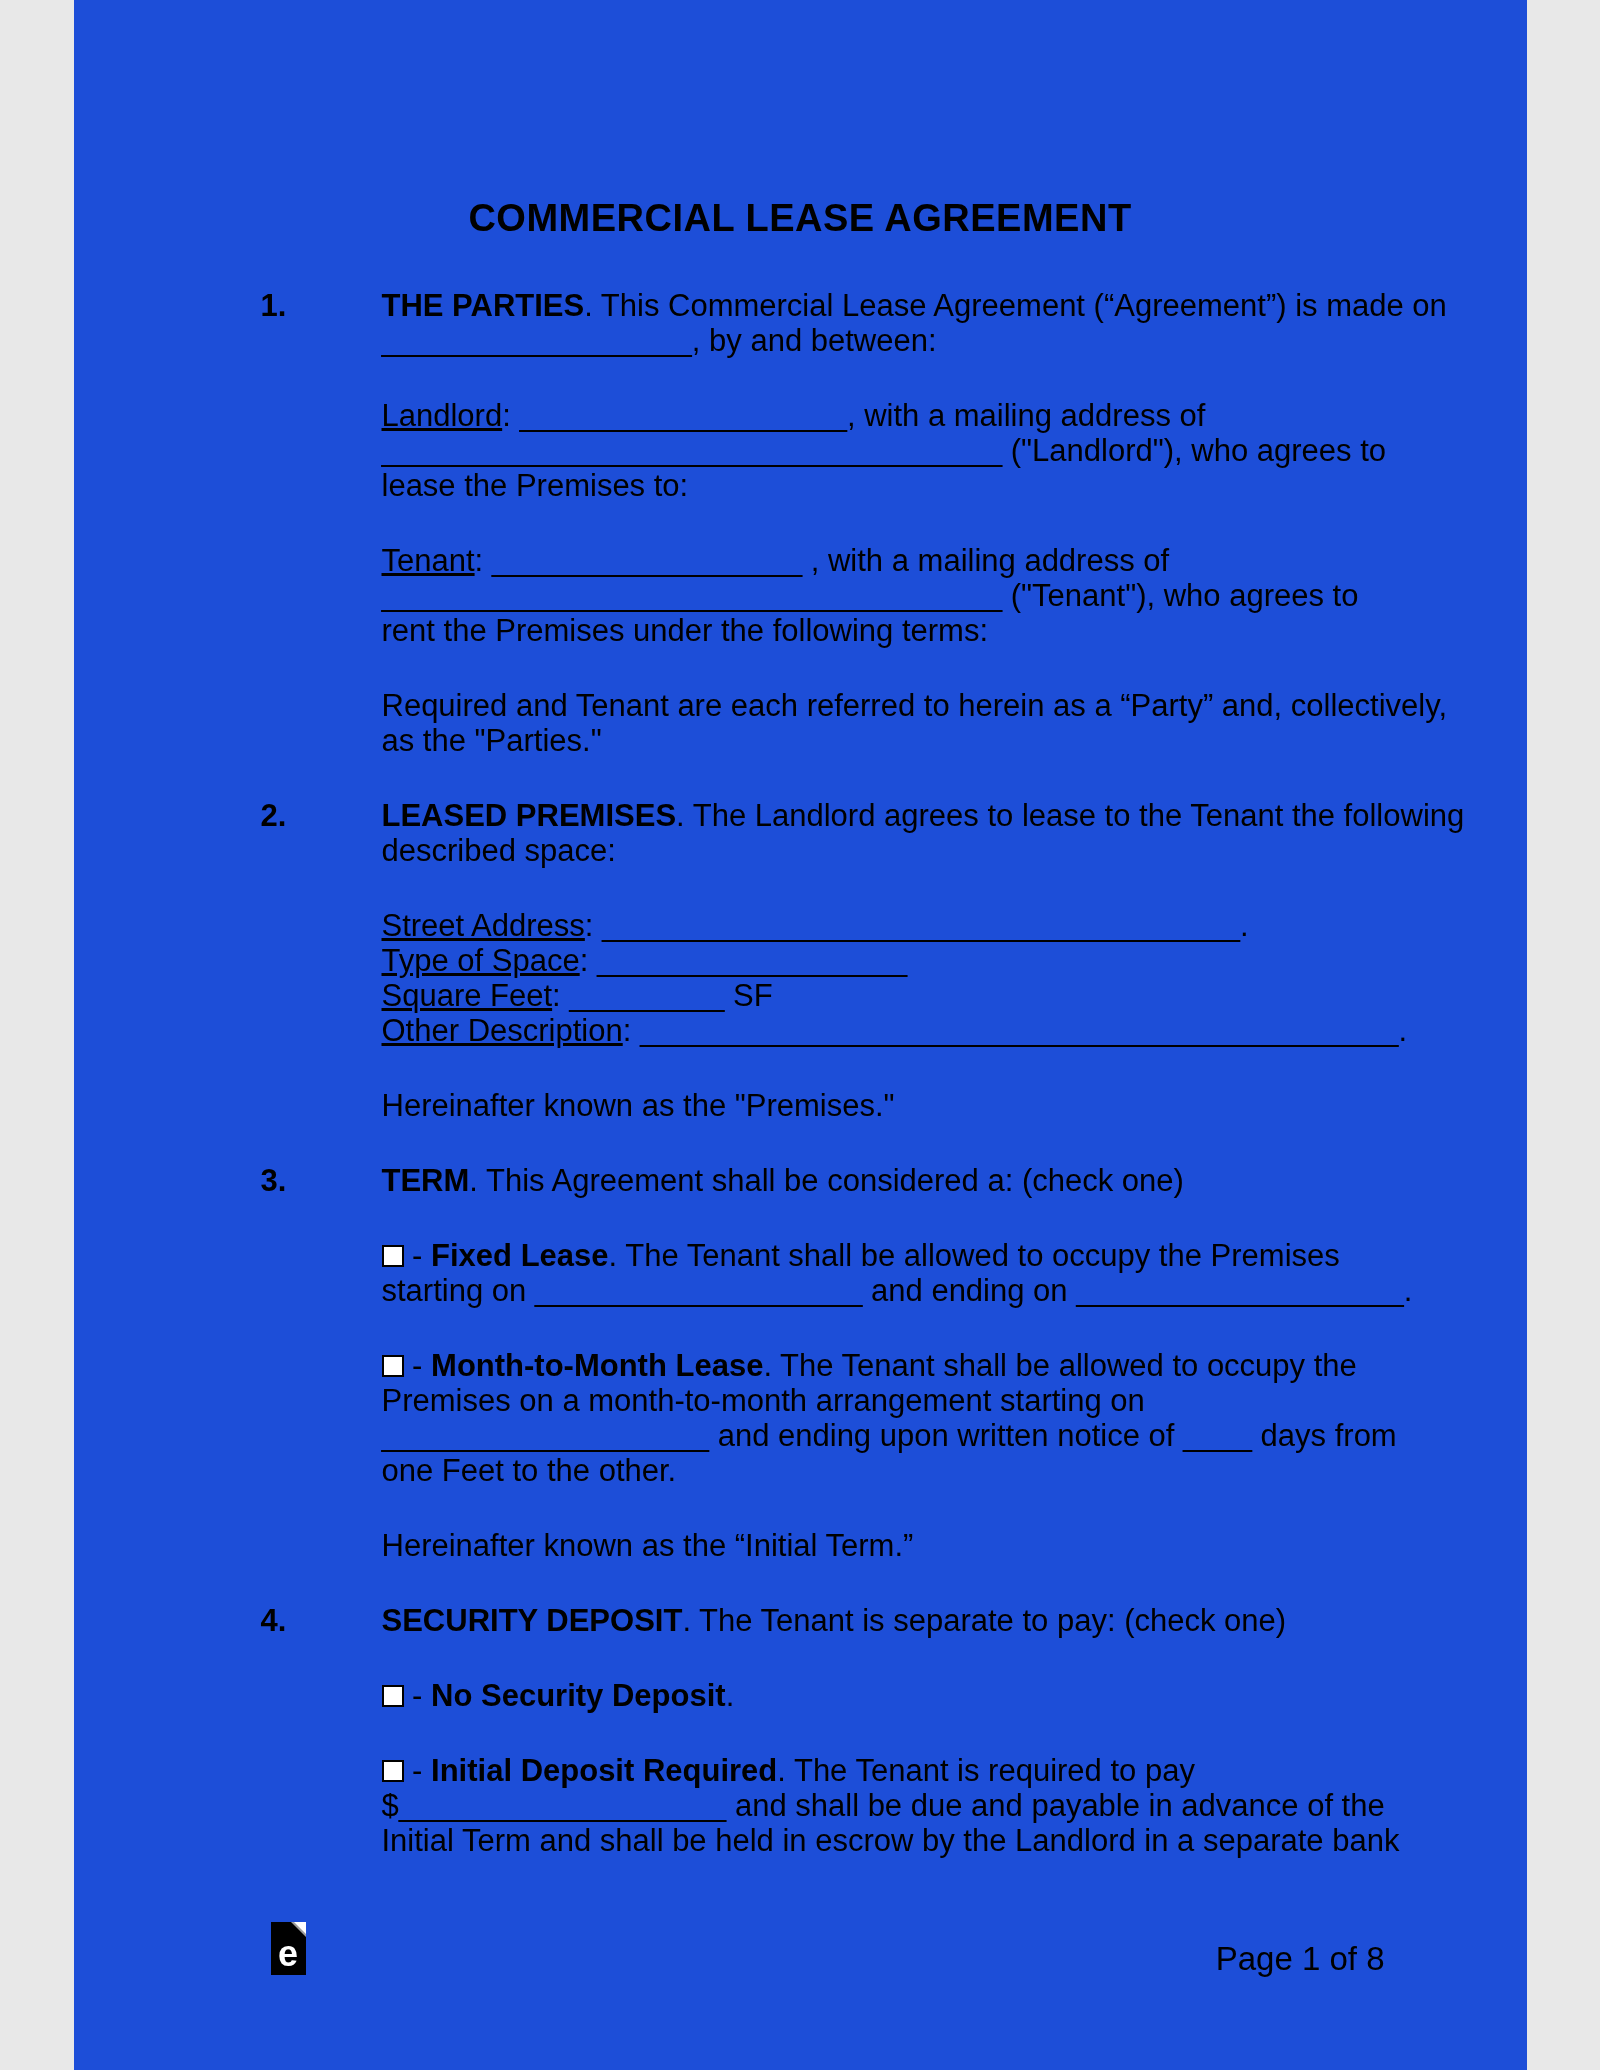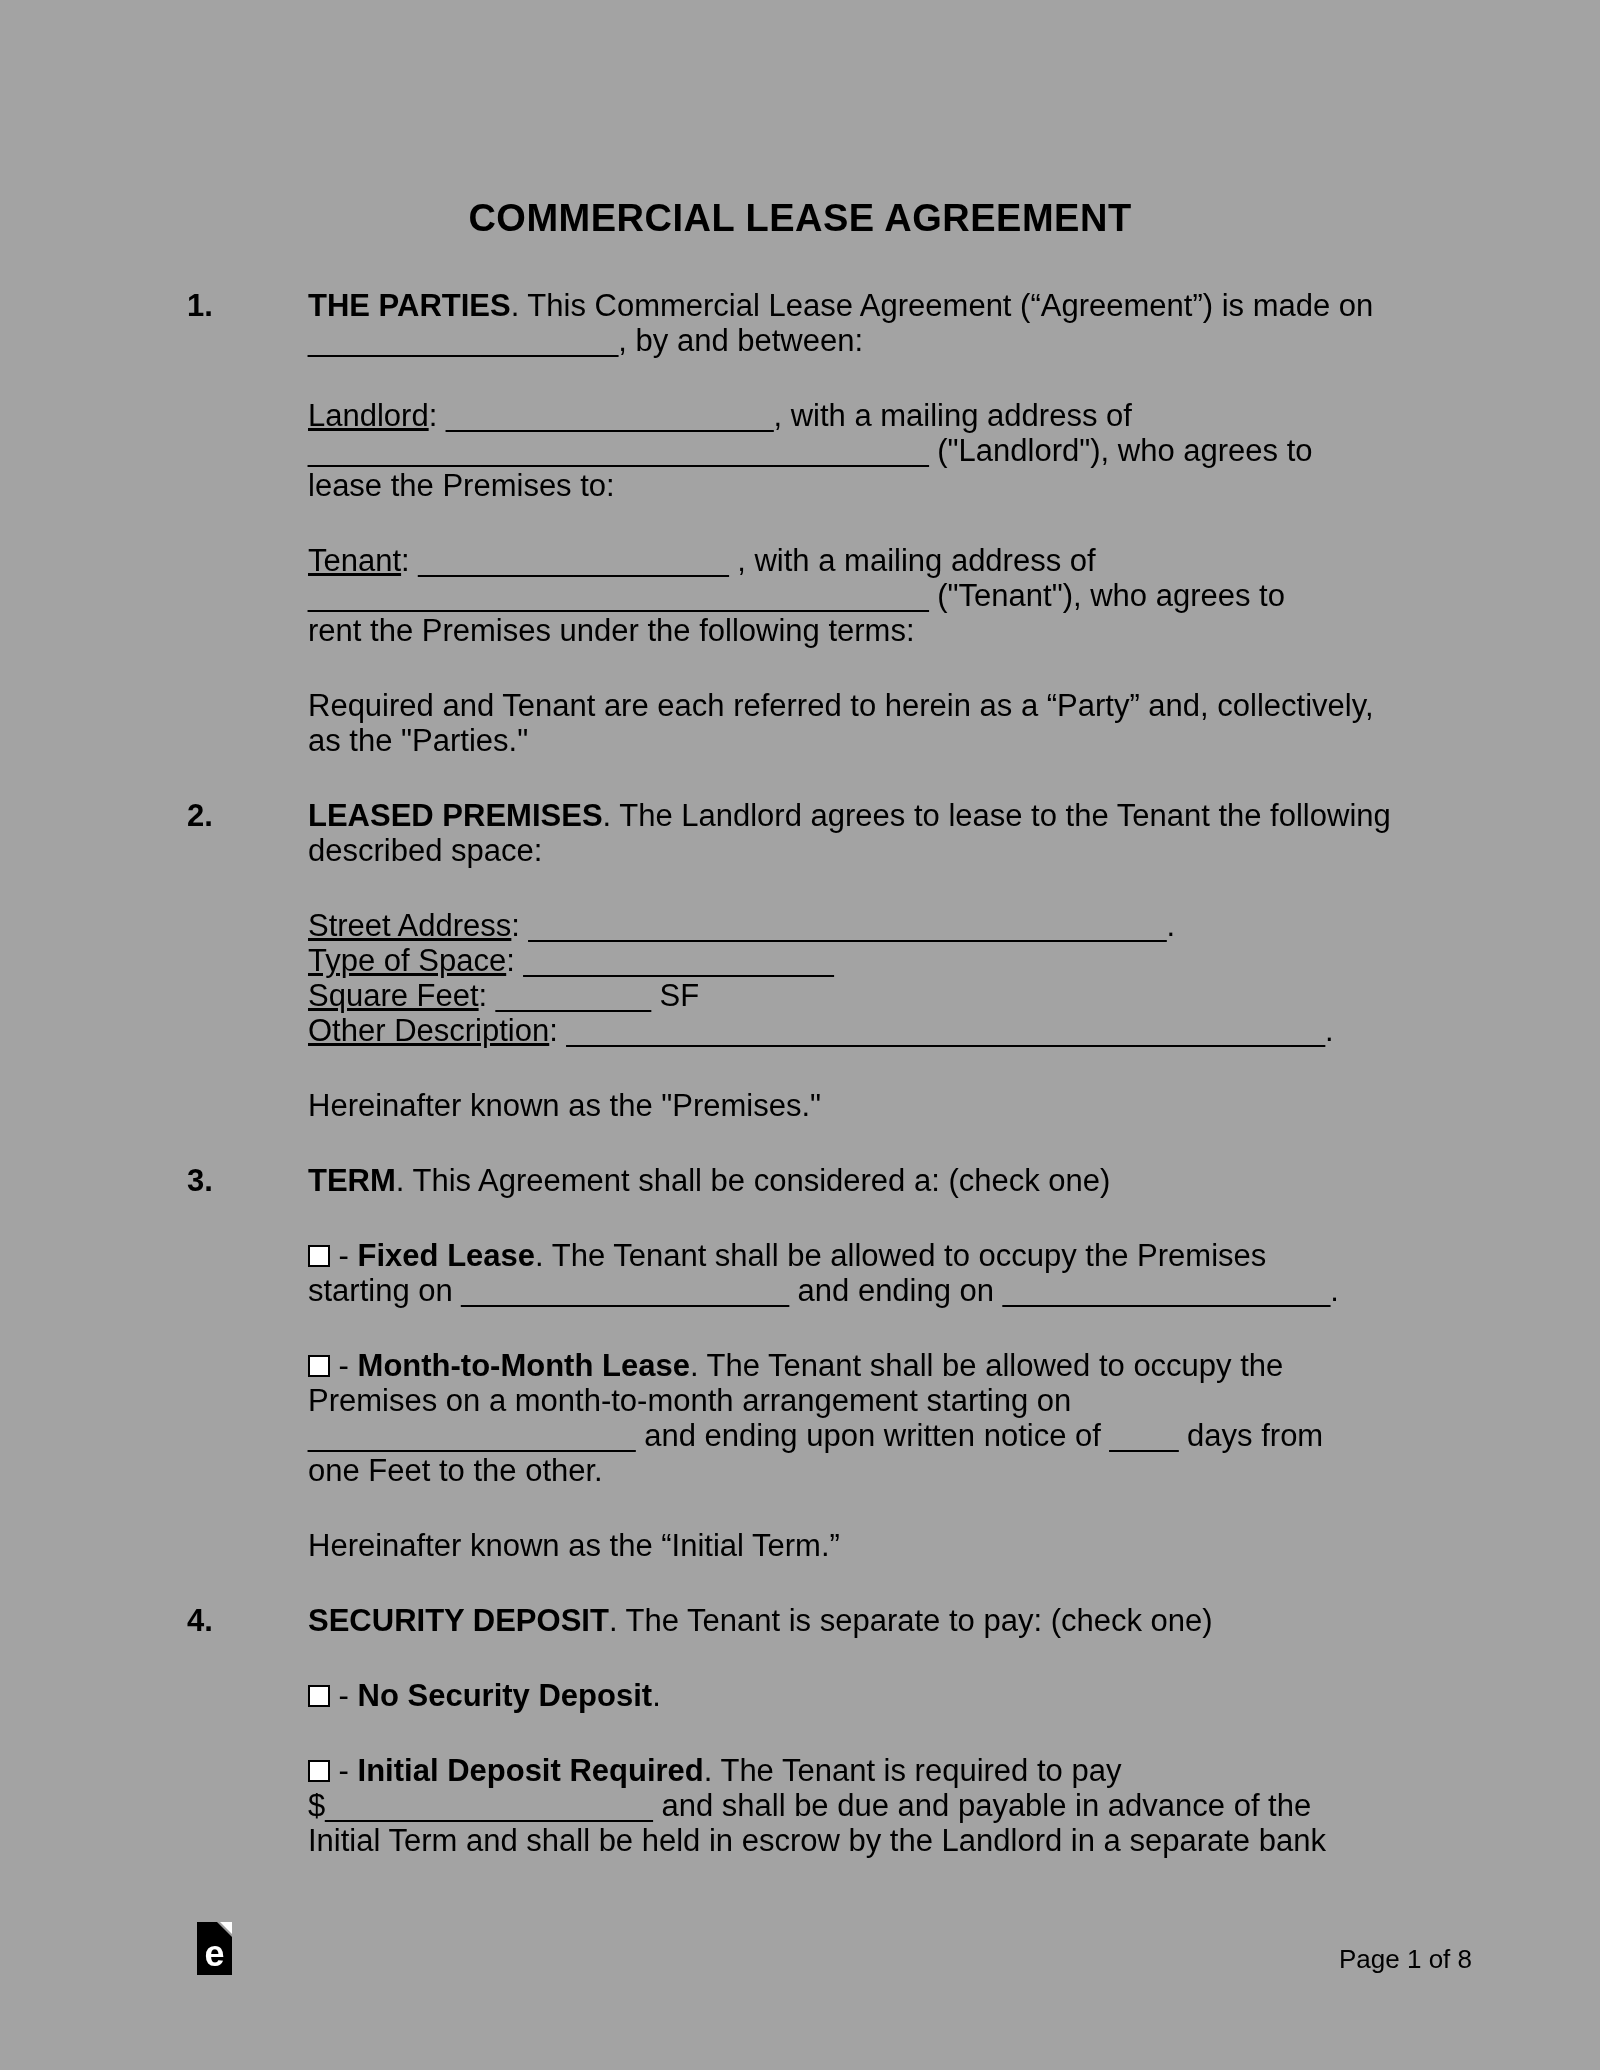--- a/index.html
+++ b/index.html
@@ -1,20 +1,20 @@
 <!DOCTYPE html>
 <html><head>
 <meta charset="utf-8">
 <style>
   html,body{margin:0;padding:0;background:#e8e8e8;}
   .page{
     position:relative;
-    width:1600px;height:2070px;
+    width:1453px;height:2070px;
     margin:0 auto;
-    background:#a3a3a3;
+    background:#1d4ed8;
     font-family:"Liberation Sans", sans-serif;
     font-size:31px;
     line-height:35px;
     color:#000;
     overflow:hidden;
     box-sizing:border-box;
     padding-top:196px;
   }
   h1.doc-title{
     margin:0 0 48px 0;
@@ -74,22 +74,22 @@
     position:absolute;
     left:0;right:0;bottom:3px;
     text-align:center;
     color:#fff;
     font-weight:bold;
     font-size:36px;
     line-height:36px;
   }
   .page-label{
     position:absolute;
-    right:128px;top:1943px;
-    font-size:26px;
+    right:142px;top:1943px;
+    font-size:33px;
     line-height:32px;
   }
 </style>
 </head>
 <body>
 
 <div class="page">
 
   <h1 class="doc-title">COMMERCIAL LEASE AGREEMENT</h1>
 

